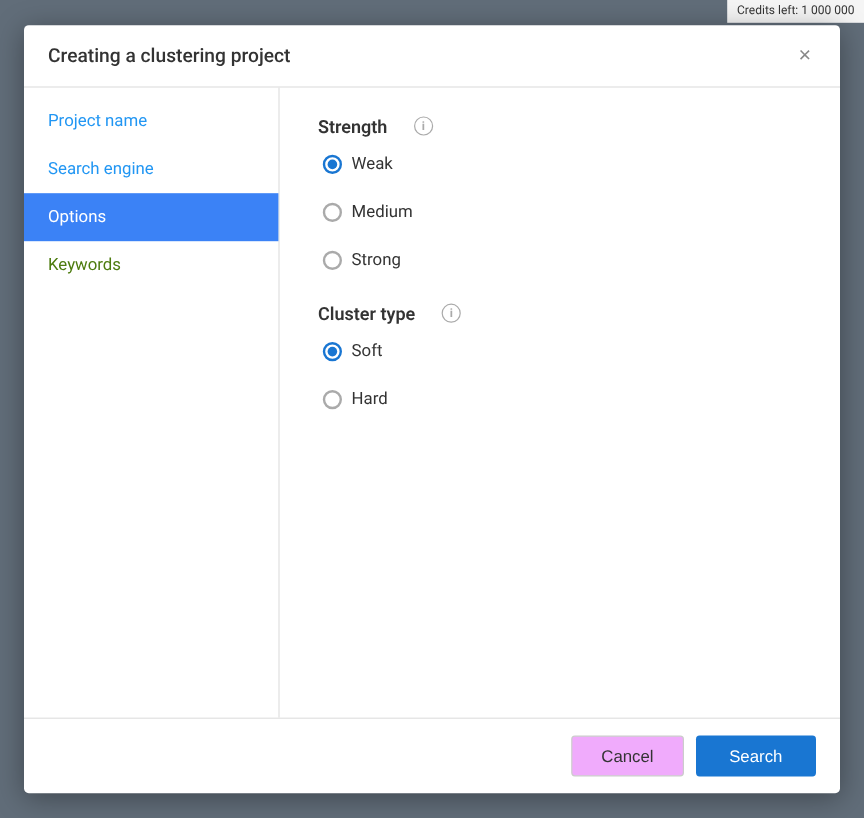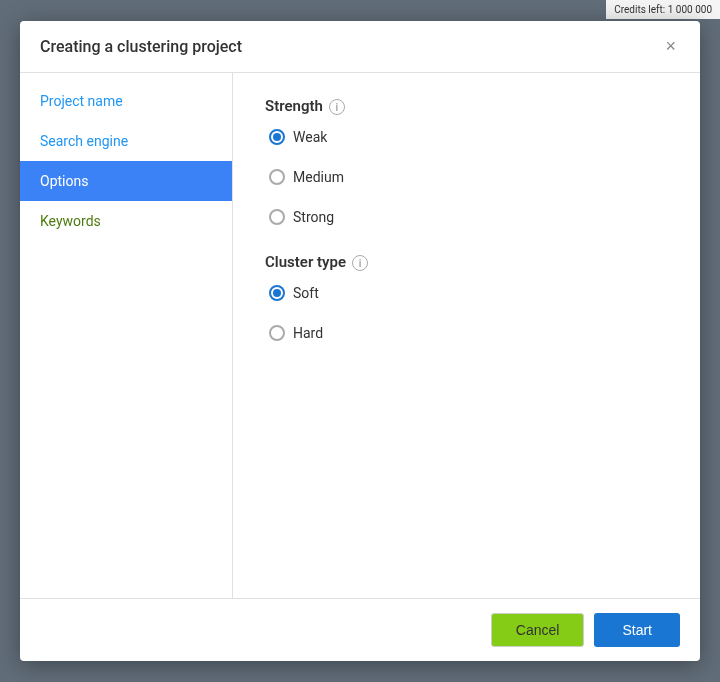--- a/index.html
+++ b/index.html
@@ -109,22 +109,22 @@
     .section {
       margin-bottom: 28px;
     }
 
     .section-title {
       font-size: 15px;
       font-weight: 600;
       color: #333;
       margin-bottom: 14px;
       display: flex;
-      align-items: flex-end;
-      gap: 6px;
+      align-items: flex-start;
+      gap: 22px;
     }
 
     .info-icon {
       display: inline-flex;
       align-items: center;
       justify-content: center;
       width: 16px;
       height: 16px;
       border-radius: 50%;
       border: 1.5px solid #aaa;
@@ -181,21 +181,21 @@
     .modal-footer {
       border-top: 1px solid #e0e0e0;
       padding: 14px 20px;
       display: flex;
       justify-content: flex-end;
       gap: 10px;
     }
 
     .btn-cancel {
       padding: 8px 24px;
-      background: #84cc16;
+      background: #f0abfc;
       border: 1px solid #ccc;
       border-radius: 3px;
       cursor: pointer;
       font-size: 14px;
       color: #333;
     }
 
     .btn-start {
       padding: 8px 28px;
       background: #1976d2;
@@ -278,15 +278,15 @@
             <span>Hard</span>
           </label>
         </div>
       </div>
 
     </div>
   </div>
 
   <div class="modal-footer">
     <button class="btn-cancel">Cancel</button>
-    <button class="btn-start">Start</button>
+    <button class="btn-start">Search</button>
   </div>
 </div>
 
 </body></html>

